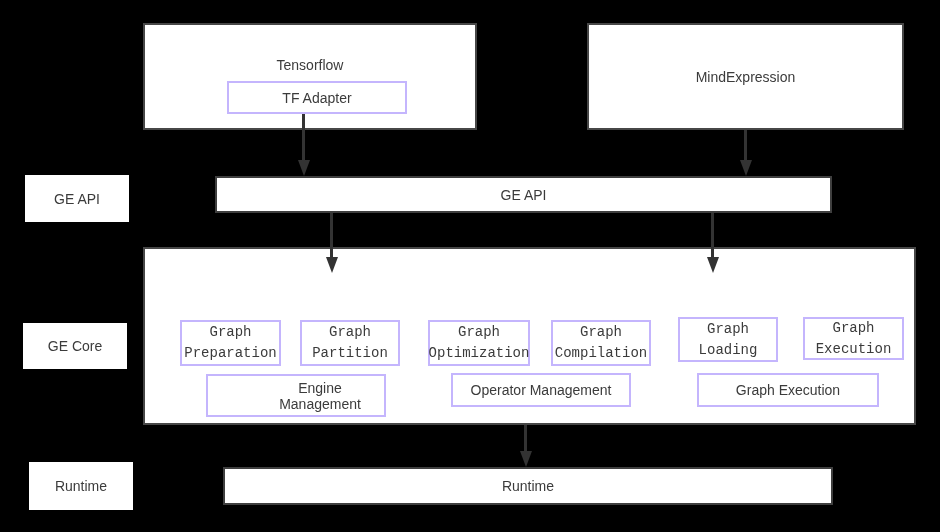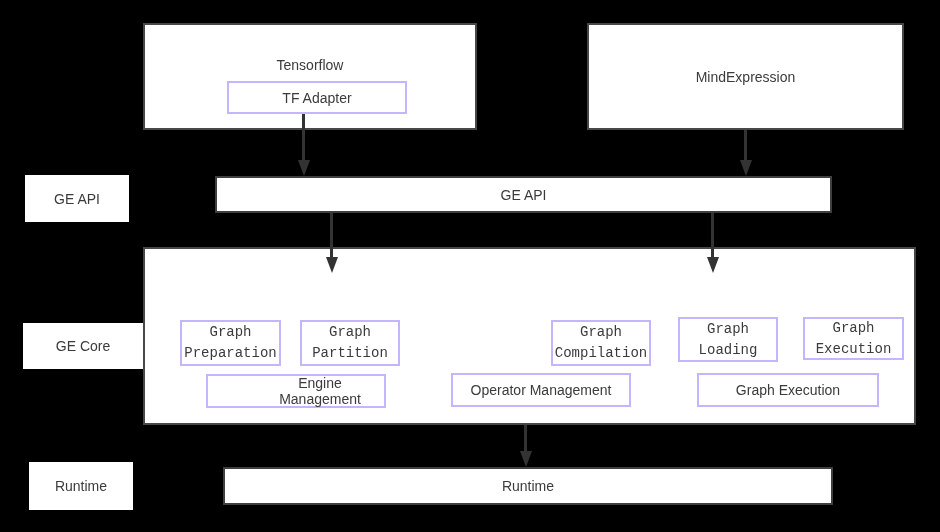--- a/index.html
+++ b/index.html
@@ -75,42 +75,43 @@
     border-right: 6px solid transparent;
     border-top: 16px solid #333333;
   }
 </style>
 </head>
 <body>
 
 <div class="stage">
 
   <div class="box side-label" style="left:25px; top:175px; width:104px; height:47px;">GE API</div>
-  <div class="box side-label" style="left:23px; top:323px; width:120px; height:46px;">GE Core</div>
+  <div class="box side-label" style="left:23px; top:323px; width:104px; height:46px;">GE Core</div>
   <div class="box side-label" style="left:29px; top:462px; width:104px; height:48px;">Runtime</div>
 
   <div class="box outer" style="left:143px; top:23px; width:334px; height:107px;">
     <span class="fe-title">Tensorflow</span>
   </div>
   <div class="box inner" style="left:214px; top:81px; width:180px; height:33px;">TF Adapter</div>
 
   <div class="box outer" style="left:587px; top:23px; width:317px; height:107px;">MindExpression</div>
 
   <div class="box bar" style="left:215px; top:176px; width:617px; height:37px;">GE API</div>
 
   <div class="box container" style="left:143px; top:247px; width:773px; height:178px;"></div>
 
 
   <div class="box inner module" style="left:167px; top:320px; width:101px; height:46px;">Graph Preparation</div>
   <div class="box inner module" style="left:287px; top:320px; width:100px; height:46px;">Graph Partition</div>
+  <div class="box inner module" style="left:415px; top:320px; width:102px; height:46px;">Graph Optimization</div>
   <div class="box inner module" style="left:538px; top:320px; width:100px; height:46px;">Graph Compilation</div>
   <div class="box inner module" style="left:665px; top:317px; width:100px; height:45px;">Graph Loading</div>
   <div class="box inner module" style="left:790px; top:317px; width:101px; height:43px;">Graph Execution</div>
 
-  <div class="box inner" style="left:193px; top:374px; width:180px; height:34px;padding-left:48px;">Engine Management</div>
+  <div class="box inner" style="left:193px; top:374px; width:180px; height:43px;padding-left:48px;">Engine Management</div>
   <div class="box inner" style="left:438px; top:373px; width:180px; height:34px;">Operator Management</div>
   <div class="box inner" style="left:684px; top:373px; width:182px; height:34px;">Graph Execution</div>
 
   <div class="box bar" style="left:223px; top:467px; width:610px; height:38px;">Runtime</div>
 
   <div class="arrow" style="left:297px; top:114px; height:62px;">
     <div class="arrow-stem"></div>
     <div class="arrow-head"></div>
   </div>
   <div class="arrow" style="left:739px; top:130px; height:46px;">

